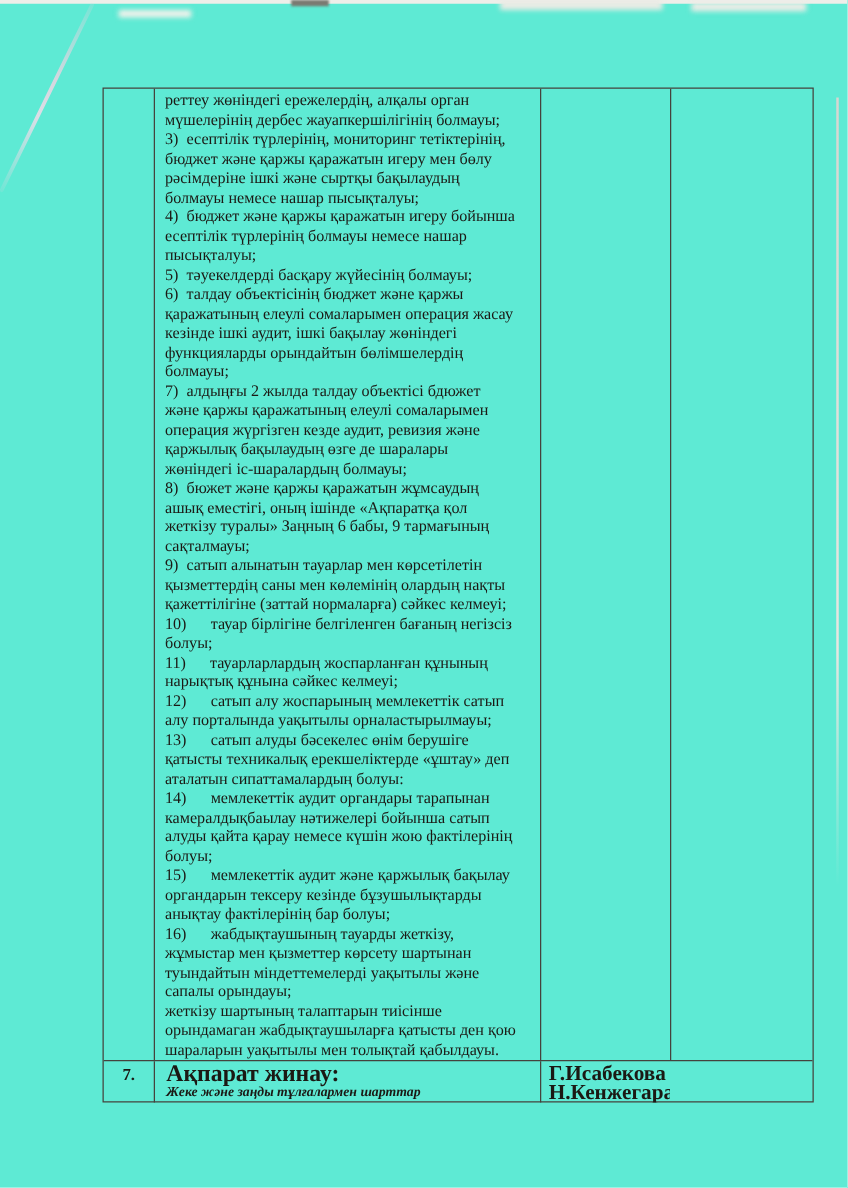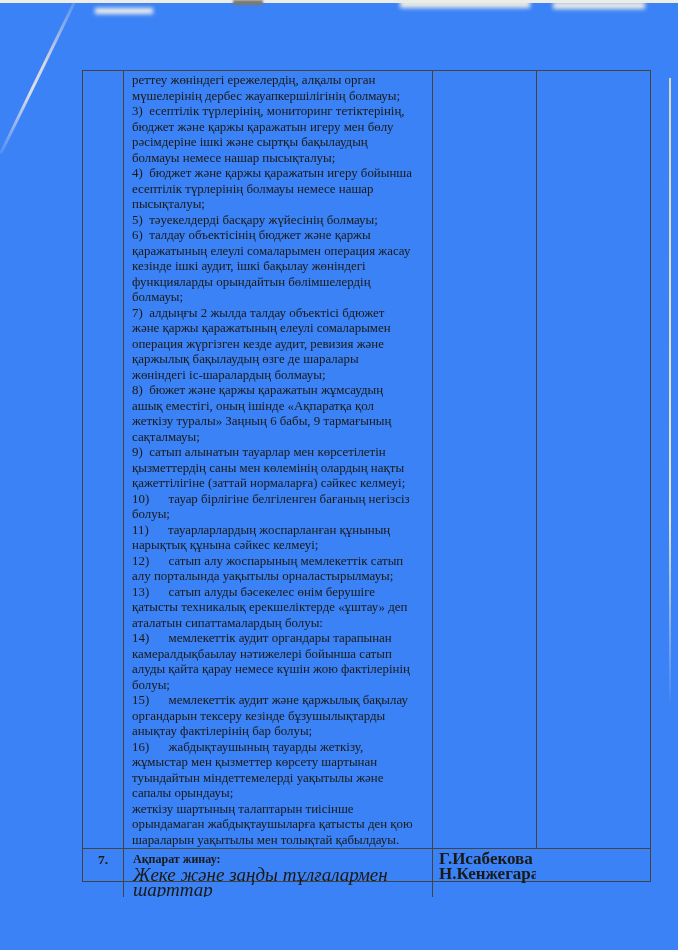--- a/index.html
+++ b/index.html
@@ -3,21 +3,21 @@
 <meta charset="utf-8">
 <style>
   html,body{margin:0;padding:0;}
   body{
     width:678px;height:950px;
     font-family:"Liberation Serif","DejaVu Serif",serif;
     background:#ffffff;
   }
   .page{
     position:relative;width:678px;height:950px;
-    background:#3b82f6;
+    background:#5eead4;
     overflow:hidden;
   }
   
   .top-band{position:absolute;left:0;top:0;width:678px;height:3px;background:#eeeee9;}
   .fold-line{
     position:absolute;left:36px;top:-6px;width:3px;height:168px;
     background:linear-gradient(180deg,rgba(210,213,222,0.2),#d4d7df 40%,#dcdee6 60%,rgba(210,213,222,0.15));
     transform:rotate(26deg);border-radius:2px;
   }
   .smudge{position:absolute;filter:blur(2px);}
@@ -45,22 +45,22 @@
   .cell-content{
     padding:2px 3px 0 8px;
     font-size:12.9px;line-height:15.5px;
     white-space:pre;
   }
   .tline{white-space:pre;}
   .r7-num{
     font-weight:bold;font-size:13.5px;text-align:center;padding-top:3px;
   }
   .r7-content{padding:3px 4px 0 9px;line-height:15px;}
-  .r7-title{font-weight:bold;font-size:12px;}
-  .r7-subtitle{font-weight:normal;font-style:italic;font-size:19px;}
+  .r7-title{font-weight:bold;font-size:19px;}
+  .r7-subtitle{font-weight:bold;font-style:italic;font-size:11px;}
   .r7-date{font-weight:bold;font-size:13px;padding:4px 2px 0 7px;}
   .r7-person{font-weight:bold;font-size:17px;line-height:14.5px;padding:3px 2px 0 6px;}
 </style>
 </head>
 <body>
 
 <div class="page">
 
   <div class="top-band"></div>
   <div class="smudge smudge-dark"></div>

